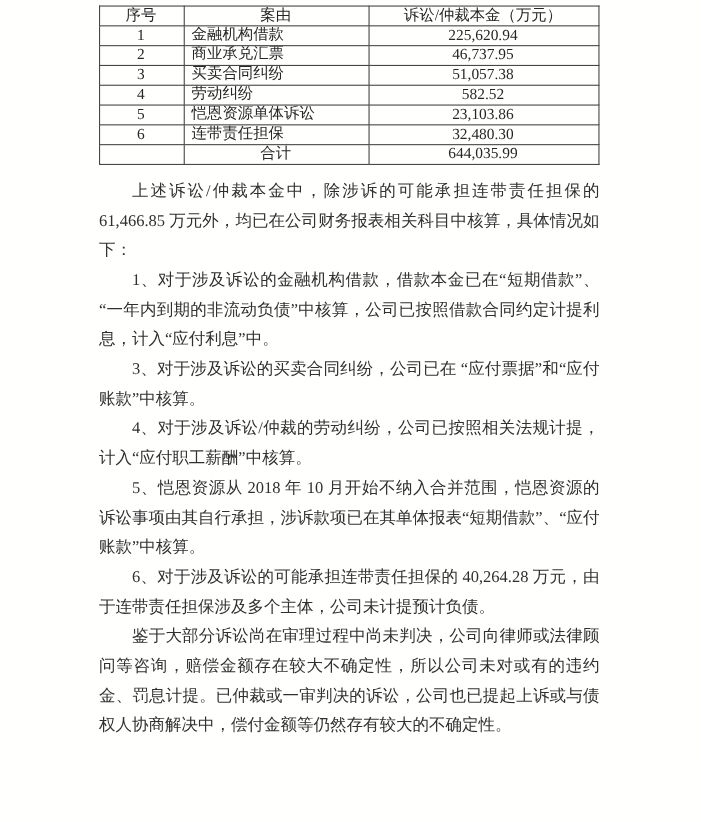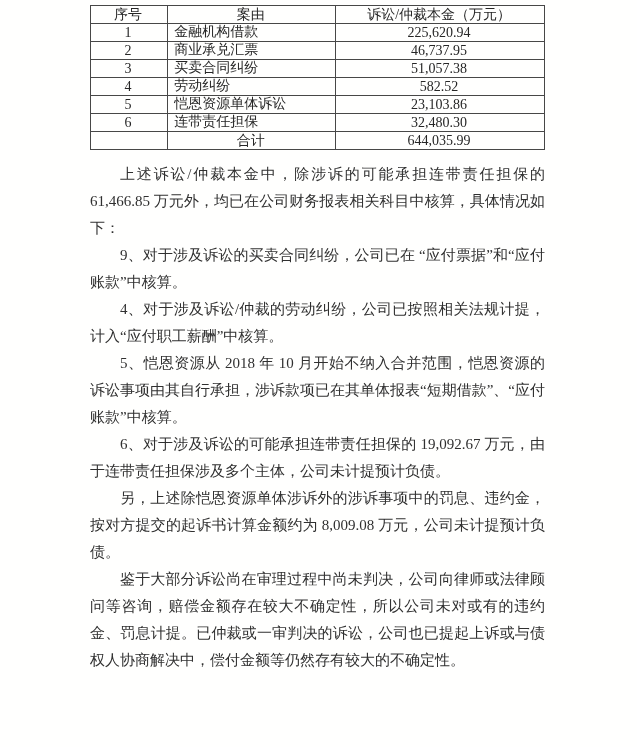--- a/index.html
+++ b/index.html
@@ -112,21 +112,21 @@
       <tr>
         <td class="c"></td>
         <td class="c">合计</td>
         <td class="r">644,035.99</td>
       </tr>
     </tfoot>
   </table>
 
   <div class="body-text" id="paragraphs">
       <p>上述诉讼/仲裁本金中，除涉诉的可能承担连带责任担保的 61,466.85 万元外，均已在公司财务报表相关科目中核算，具体情况如下：</p>
-      <p>9、对于涉及诉讼的买卖合同纠纷，公司已在 “应付票据”和“应付账款”中核算。</p>
+      <p>1、对于涉及诉讼的金融机构借款，借款本金已在“短期借款”、“一年内到期的非流动负债”中核算，公司已按照借款合同约定计提利息，计入“应付利息”中。</p>
+      <p>3、对于涉及诉讼的买卖合同纠纷，公司已在 “应付票据”和“应付账款”中核算。</p>
       <p>4、对于涉及诉讼/仲裁的劳动纠纷，公司已按照相关法规计提，计入“应付职工薪酬”中核算。</p>
       <p>5、恺恩资源从 2018 年 10 月开始不纳入合并范围，恺恩资源的诉讼事项由其自行承担，涉诉款项已在其单体报表“短期借款”、“应付账款”中核算。</p>
-      <p>6、对于涉及诉讼的可能承担连带责任担保的 19,092.67 万元，由于连带责任担保涉及多个主体，公司未计提预计负债。</p>
-      <p>另，上述除恺恩资源单体涉诉外的涉诉事项中的罚息、违约金，按对方提交的起诉书计算金额约为 8,009.08 万元，公司未计提预计负债。</p>
+      <p>6、对于涉及诉讼的可能承担连带责任担保的 40,264.28 万元，由于连带责任担保涉及多个主体，公司未计提预计负债。</p>
       <p>鉴于大部分诉讼尚在审理过程中尚未判决，公司向律师或法律顾问等咨询，赔偿金额存在较大不确定性，所以公司未对或有的违约金、罚息计提。已仲裁或一审判决的诉讼，公司也已提起上诉或与债权人协商解决中，偿付金额等仍然存有较大的不确定性。</p>
     </div>
 
 </div>
 
 </body></html>

